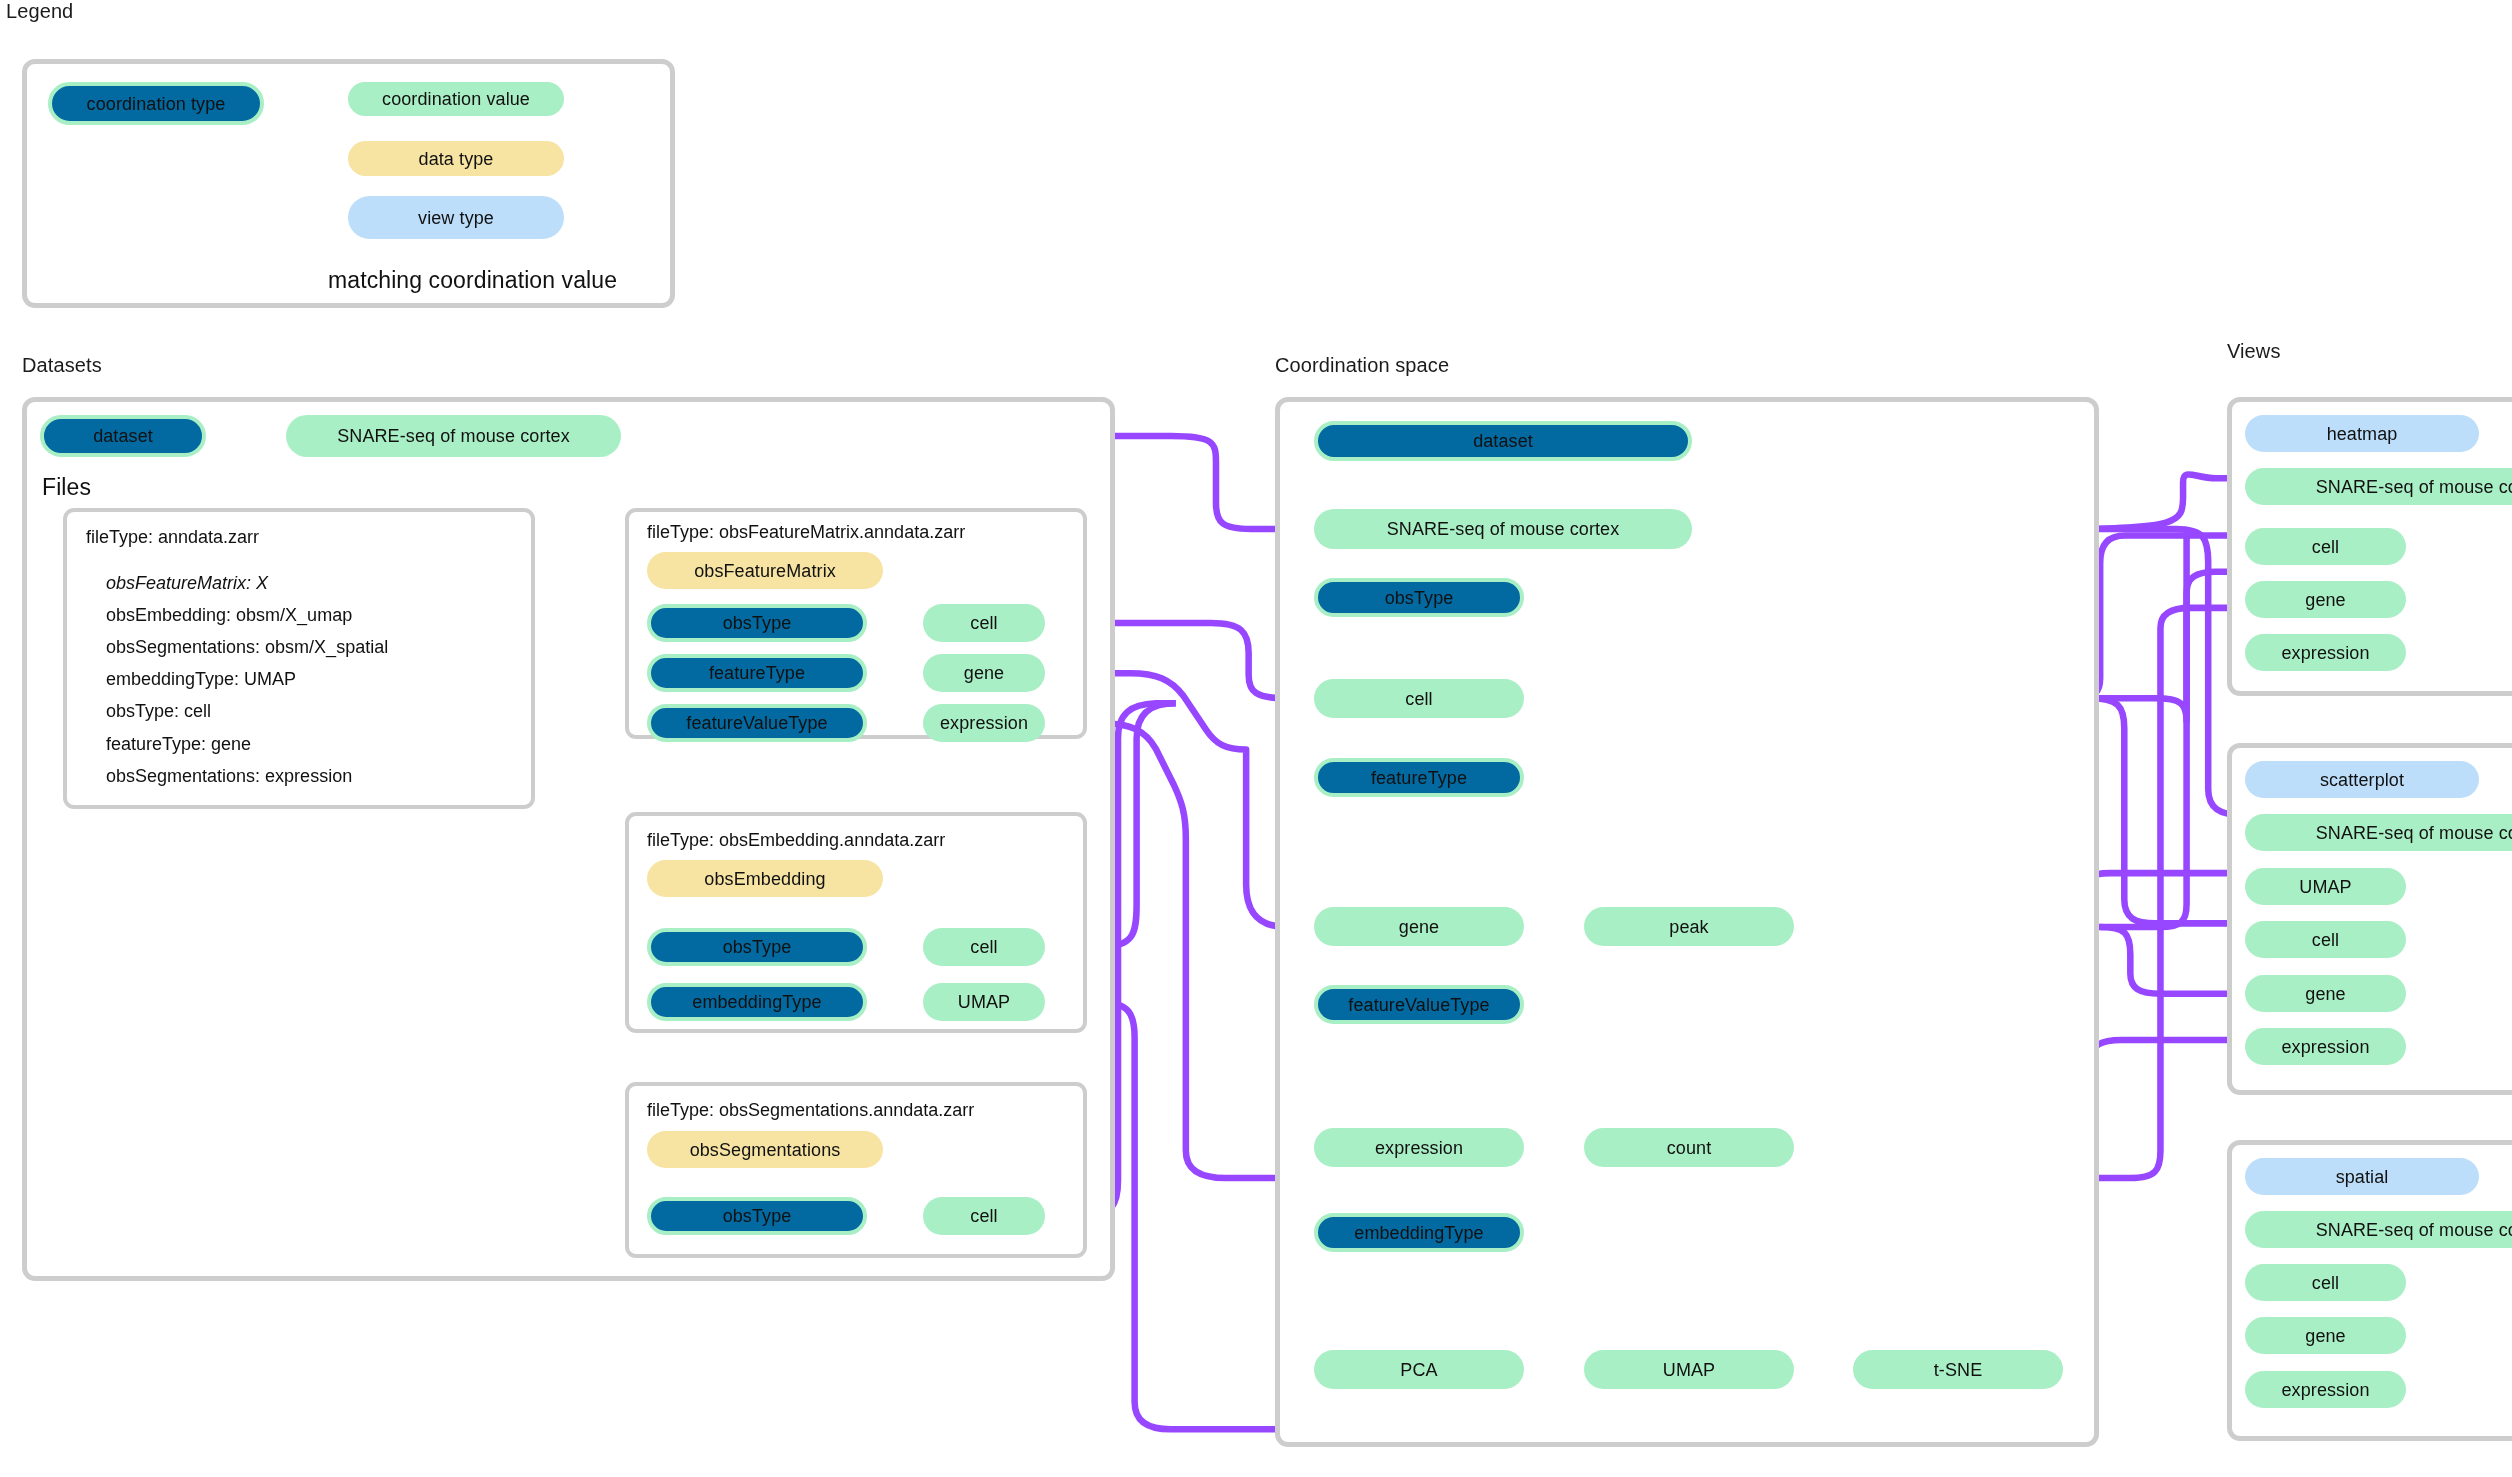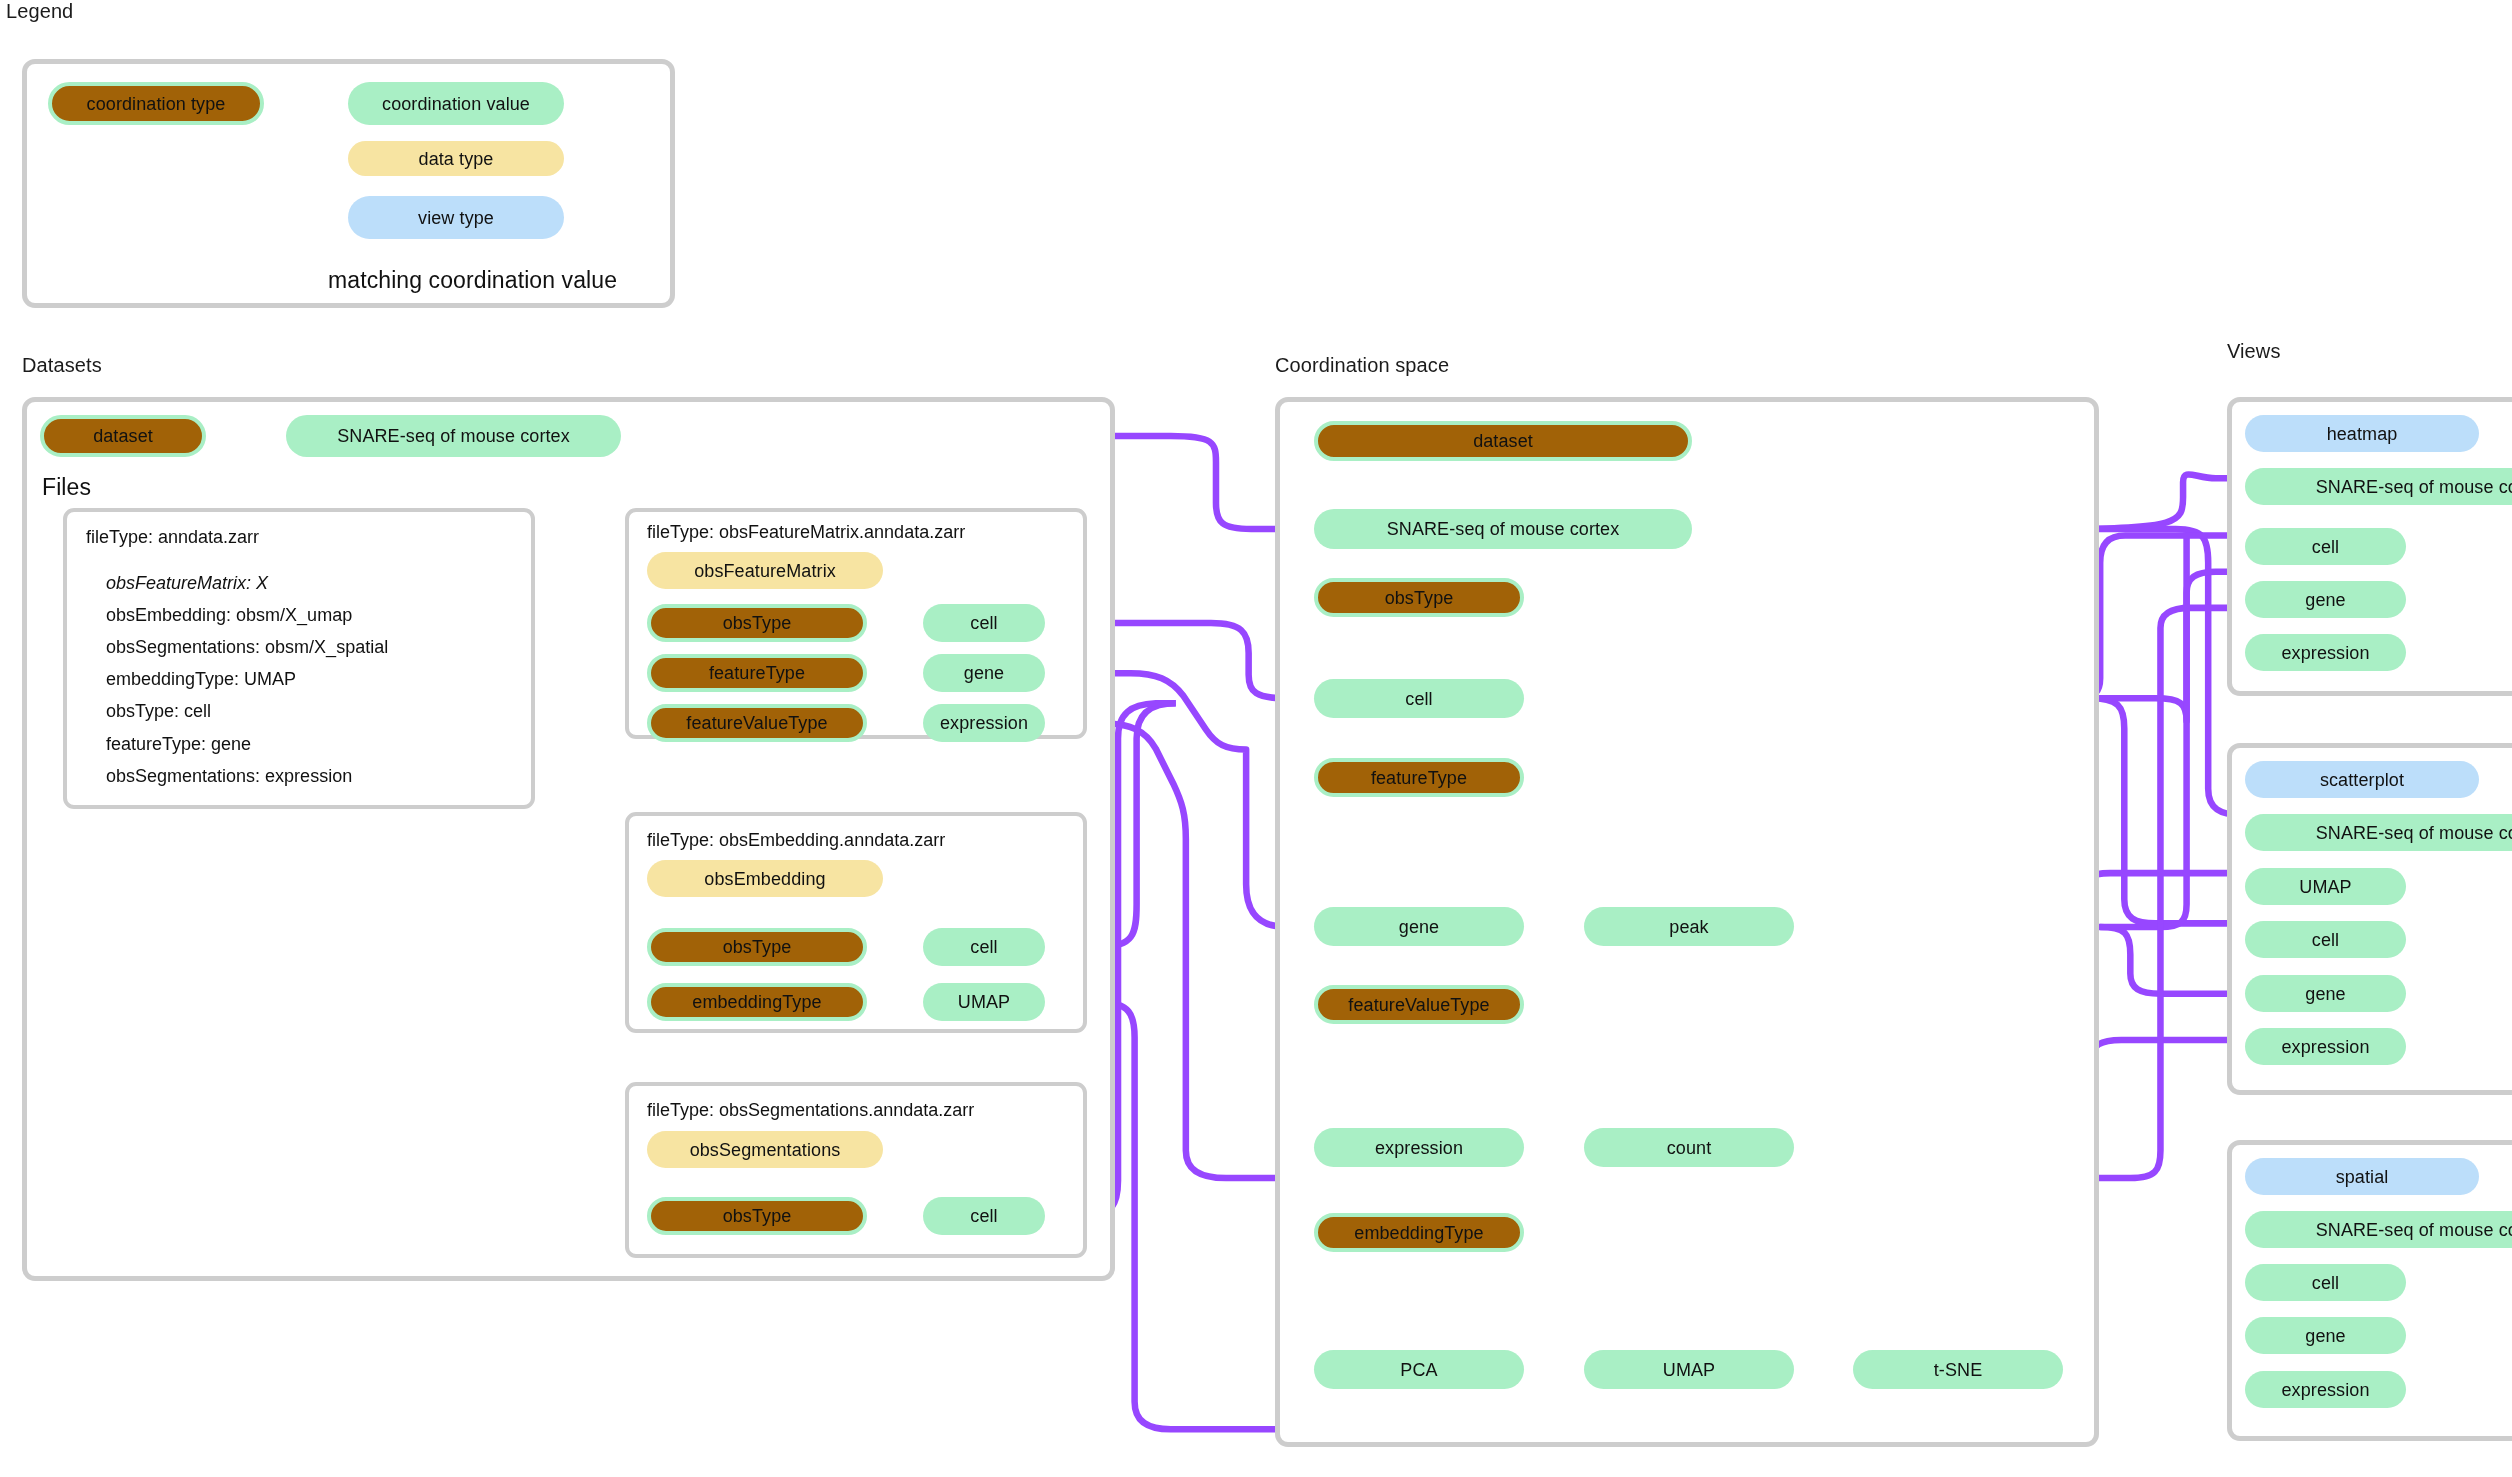--- a/index.html
+++ b/index.html
@@ -44,21 +44,21 @@
     align-items:center;
     justify-content:center;
     border-radius:502px;
     font-size:18px;
     line-height:1;
     white-space:nowrap;
     color:#111;
     letter-spacing:0.1px;
   }
   .pill.ctype{           
-    background:#a16207;
+    background:#0369a1;
     border:4.5px solid #a9efc5;
   }
   .pill.cvalue{          
     background:#a9efc5;
   }
   .pill.dtype{           
     background:#f7e4a2;
   }
   .pill.vtype{           
     background:#bcdefa;
@@ -274,21 +274,21 @@
     </g>
   </svg>
 
   <div class="section-title" style="left:6px; top:0px;">Legend</div>
 
   <div class="panel" style="left:22px; top:59px; width:653px; height:249px;">
   </div>
   <div class="pill ctype" style="left:48px; top:82px; width:216px; height:43px;">
     <span>coordination type</span>
   </div>
-  <div class="pill cvalue" style="left:348px; top:82px; width:216px; height:43px;">
+  <div class="pill cvalue" style="left:348px; top:82px; width:216px; height:34px;">
     <span>coordination value</span>
   </div>
   <div class="pill dtype" style="left:348px; top:141px; width:216px; height:35px;">
     <span>data type</span>
   </div>
   <div class="pill vtype" style="left:348px; top:196px; width:216px; height:43px;">
     <span>view type</span>
   </div>
   <div class="plain-text" style="left:328px; top:267px;">matching coordination value</div>
 

